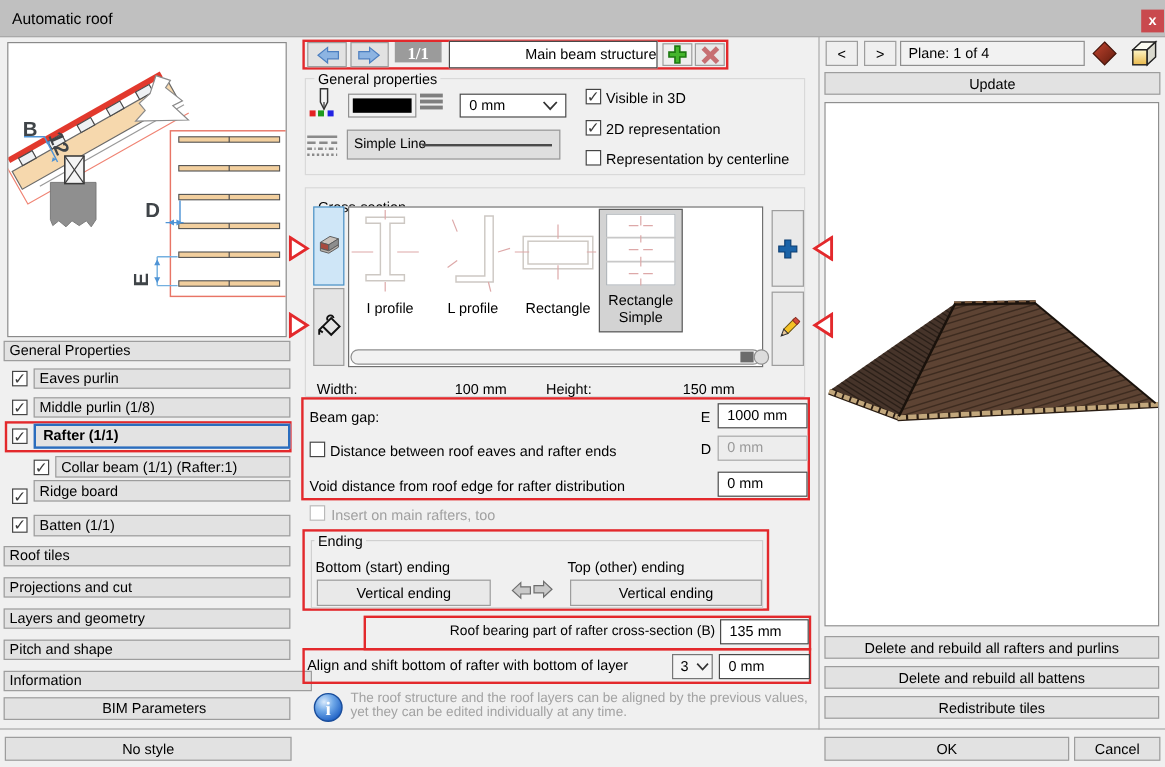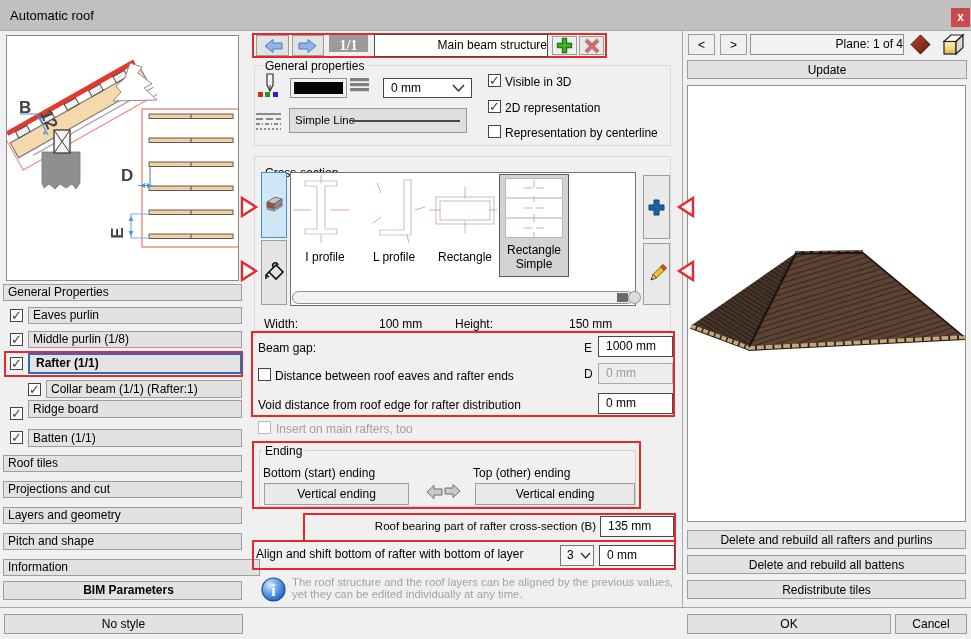--- a/index.html
+++ b/index.html
@@ -107,21 +107,21 @@
 <div class="bar" style="left:28px;top:400px;width:214px;height:18px;line-height:16px;">Ridge board</div>
 <div class="cb" style="left:10px;top:431px;">
     <span class="mk">✓</span>
   </div>
 <div class="bar" style="left:28px;top:429px;width:214px;height:18px;line-height:16px;">Batten (1/1)</div>
 <div class="bar" style="left:3px;top:455px;width:239px;height:17px;">Roof tiles</div>
 <div class="bar" style="left:3px;top:481px;width:239px;height:17px;">Projections and cut</div>
 <div class="bar" style="left:3px;top:507px;width:239px;height:17px;">Layers and geometry</div>
 <div class="bar" style="left:3px;top:533px;width:239px;height:17px;">Pitch and shape</div>
 <div class="bar" style="left:3px;top:559px;width:257px;height:17px;">Information</div>
-<div class="bar" style="left:3px;top:581px;width:239px;height:19px;text-align:center;line-height:17px;padding-left:12px;font-weight:bold;">BIM Parameters</div>
+<div class="bar" style="left:3px;top:581px;width:239px;height:19px;text-align:center;line-height:17px;padding-left:12px;">BIM Parameters</div>
 
 <div class="red" style="left:252px;top:33px;width:355px;height:25px;"></div>
 <div class="btn" style="left:256px;top:35px;width:33px;height:21px;">
     <svg width="22" height="16">
       <path d="M3,8 L11,1.5 L11,5 L20,5 L20,11 L11,11 L11,14.5 Z" fill="#8db4e2" stroke="#4d7fc0" stroke-width="1"></path>
     </svg>
   </div>
 <div class="btn" style="left:292px;top:35px;width:32px;height:21px;">
     <svg width="22" height="16">
       <path d="M19,8 L11,1.5 L11,5 L2,5 L2,11 L11,11 L11,14.5 Z" fill="#8db4e2" stroke="#4d7fc0" stroke-width="1"></path>
@@ -324,21 +324,21 @@
       </radialGradient>
     </defs>
  <circle cx="12.5" cy="12.5" r="11.5" fill="url(#ig)" stroke="#1b4e9b" stroke-width="1.2"></circle>
  <text x="12.5" y="19" text-anchor="middle" font-family="Liberation Serif" font-size="16" font-weight="bold" fill="#fff">i</text>
 </svg>
 <div class="txt" style="left:292px;top:576px;color:#a2a2a2;line-height:12px;font-size:11.3px;">The roof structure and the roof layers can be aligned by the previous values,<br>yet they can be edited individually at any time.</div>
 
 <div class="abs" style="left:682px;top:30px;width:1px;height:578px;background:#ababab;"></div>
 <div class="btn" style="left:688px;top:34px;width:27px;height:21px;background:#efefef;">&lt;</div>
 <div class="btn" style="left:720px;top:34px;width:27px;height:21px;background:#efefef;">&gt;</div>
-<div class="abs" style="left:750px;top:34px;width:154px;height:21px;background:#f2f2f2;border:1px solid #8f8f8f;box-sizing:border-box;font-size:12px;line-height:19px;padding-left:6px;text-align:right;">Plane: 1 of 4</div>
+<div class="abs" style="left:750px;top:34px;width:154px;height:21px;background:#f2f2f2;border:1px solid #8f8f8f;box-sizing:border-box;font-size:12px;line-height:19px;padding-left:6px;">Plane: 1 of 4</div>
 <svg class="abs" style="left:909px;top:33px;" width="24" height="24">
  <defs>
       <linearGradient id="dg" x1="0" y1="0" x2="1" y2="1">
         <stop offset="0%" stop-color="#c44530"></stop>
         <stop offset="100%" stop-color="#5e1a0c"></stop>
       </linearGradient>
     </defs>
  <path d="M11.5,2 L21,11.5 L11.5,21 L2,11.5 Z" fill="url(#dg)" stroke="#431208" stroke-width="1"></path>
 </svg>
 <svg class="abs" style="left:941px;top:33px;" width="25" height="24">

